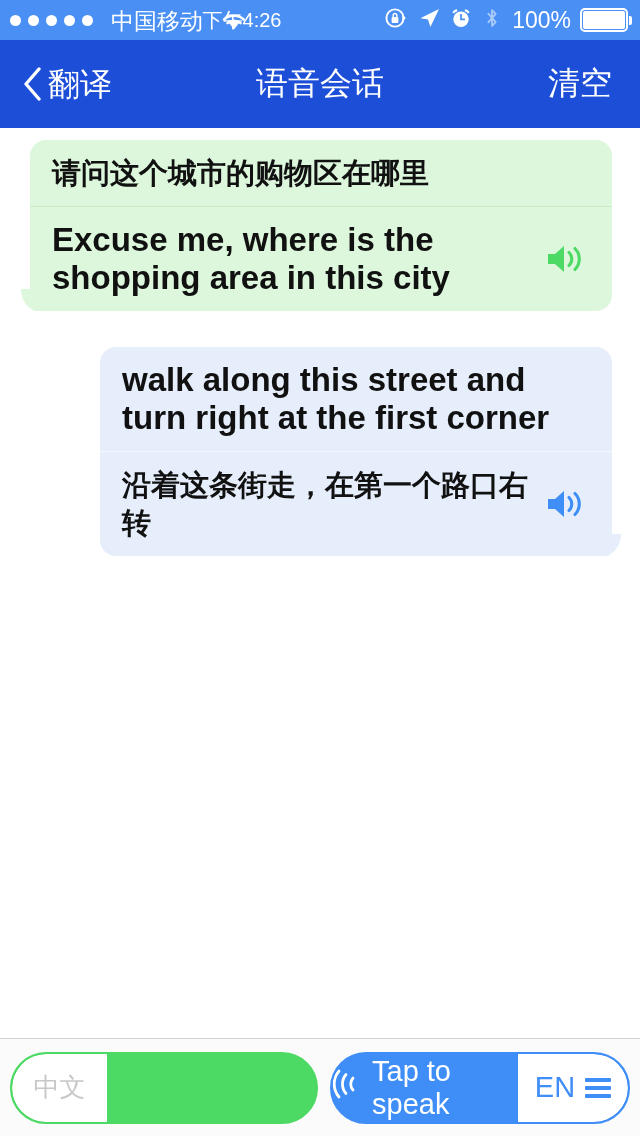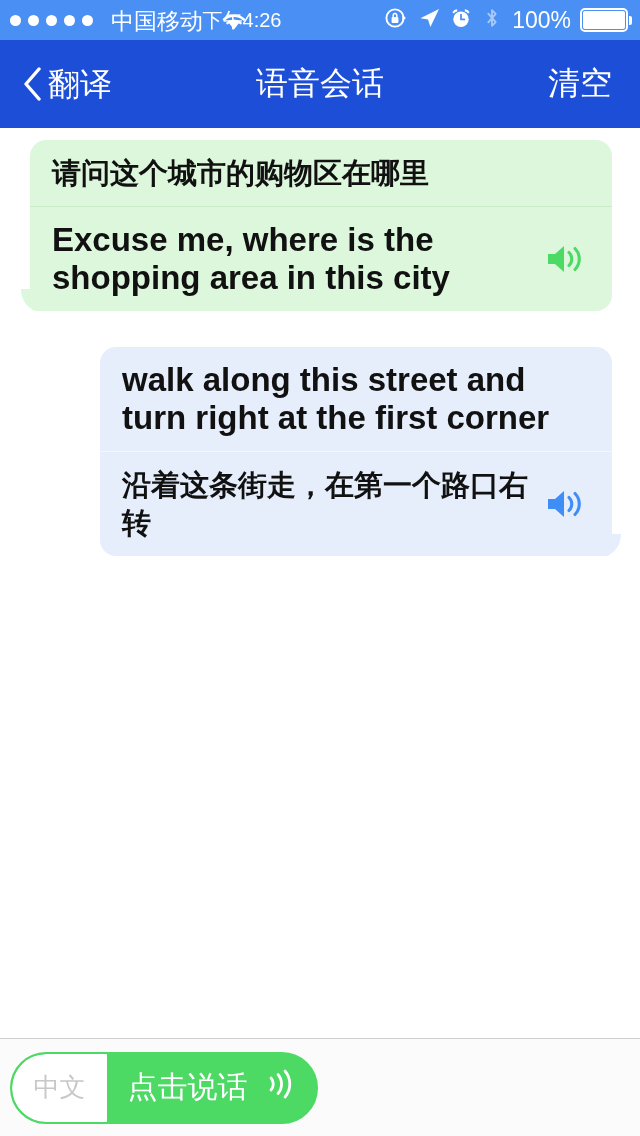--- a/index.html
+++ b/index.html
@@ -274,28 +274,38 @@
         </div>
       </div>
     </div>
 
   </div>
 
   <div class="toolbar">
 
     <div class="mic-ctrl mic-green">
       <div class="seg-lang-left">中文</div>
-      <div class="seg-speak-green">
-        <span>点击说话</span>
+    </div>
+
+    <div class="mic-ctrl mic-blue">
+      <div class="seg-speak-blue">
         <span>
-          <svg viewBox="0 0 34 34" width="34" height="34" aria-hidden="true">
-            <path d="M9 11 a9 9 0 0 1 0 12" stroke="#ffffff" stroke-width="2.8" fill="none" stroke-linecap="round"></path>
-            <path d="M16 7.5 a14.5 14.5 0 0 1 0 19" stroke="#ffffff" stroke-width="2.8" fill="none" stroke-linecap="round"></path>
-            <path d="M23 4 a20 20 0 0 1 0 26" stroke="#ffffff" stroke-width="2.8" fill="none" stroke-linecap="round"></path>
+          <svg viewBox="0 0 30 34" width="30" height="34" aria-hidden="true">
+            <path d="M21 11 a9 9 0 0 0 0 12" stroke="#ffffff" stroke-width="2.8" fill="none" stroke-linecap="round"></path>
+            <path d="M14 7.5 a14.5 14.5 0 0 0 0 19" stroke="#ffffff" stroke-width="2.8" fill="none" stroke-linecap="round"></path>
+            <path d="M7 4 a20 20 0 0 0 0 26" stroke="#ffffff" stroke-width="2.8" fill="none" stroke-linecap="round"></path>
           </svg>
         </span>
-      </div>
-    </div>
-
+        <span>Tap to speak</span>
+      </div>
+      <div class="seg-lang-right">
+        <span>EN</span>
+        <span class="hamburger">
+          <span></span>
+            <span></span>
+            <span></span>
+        </span>
+      </div>
+    </div>
 
   </div>
 
 </div>
 
 </body></html>

